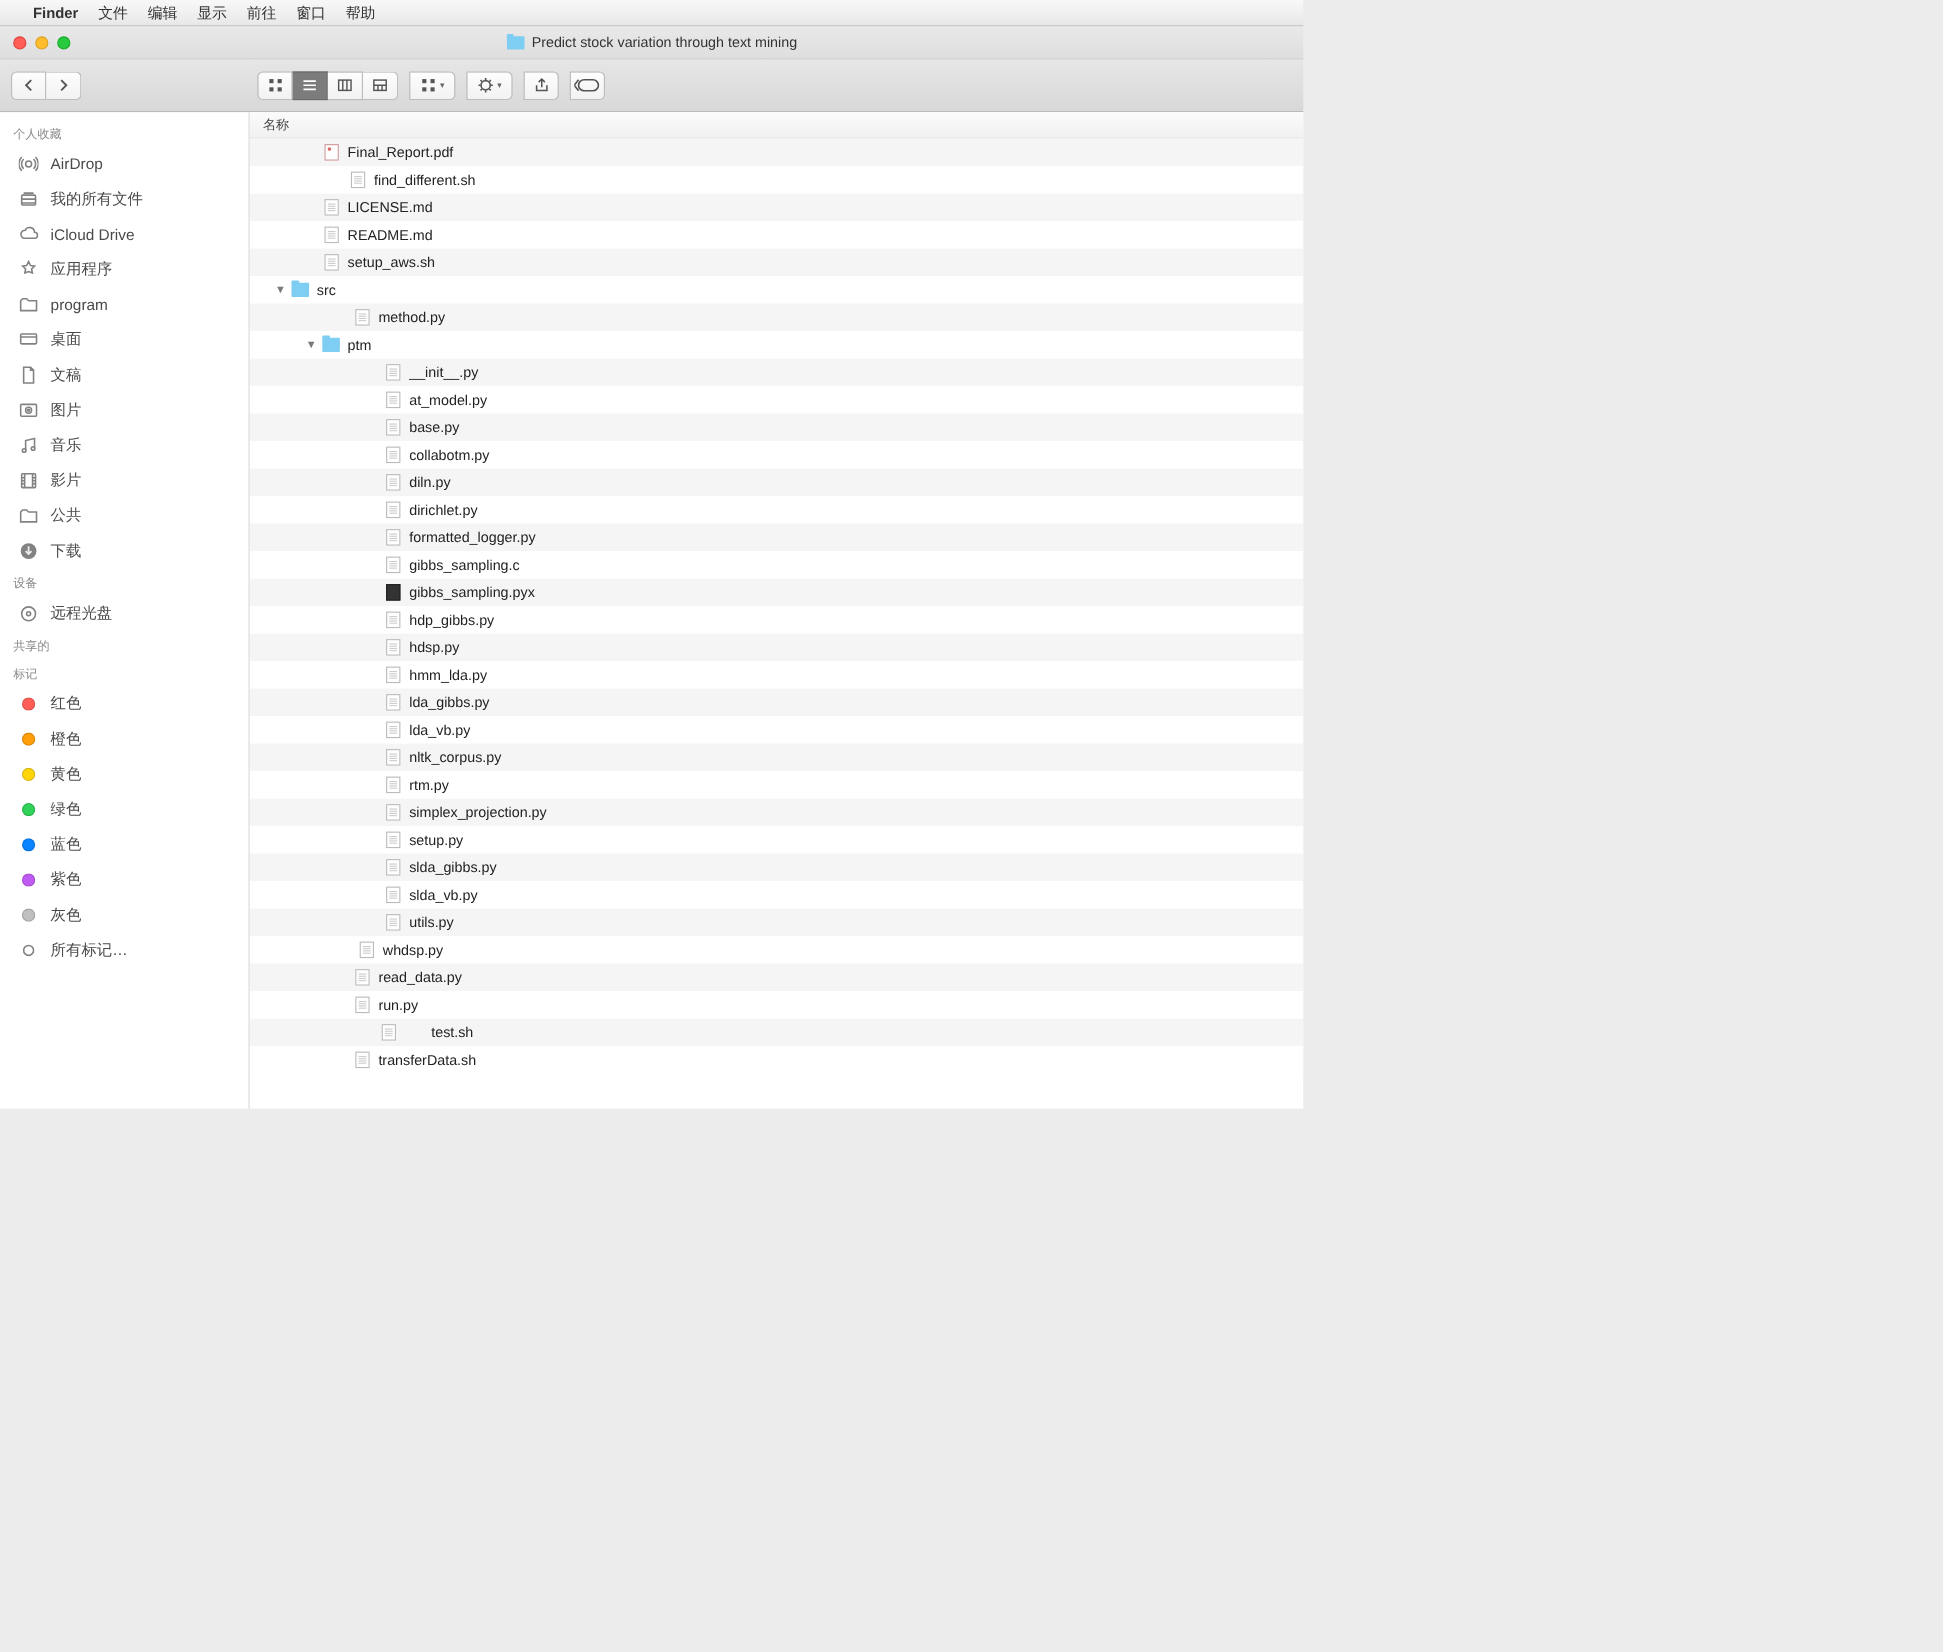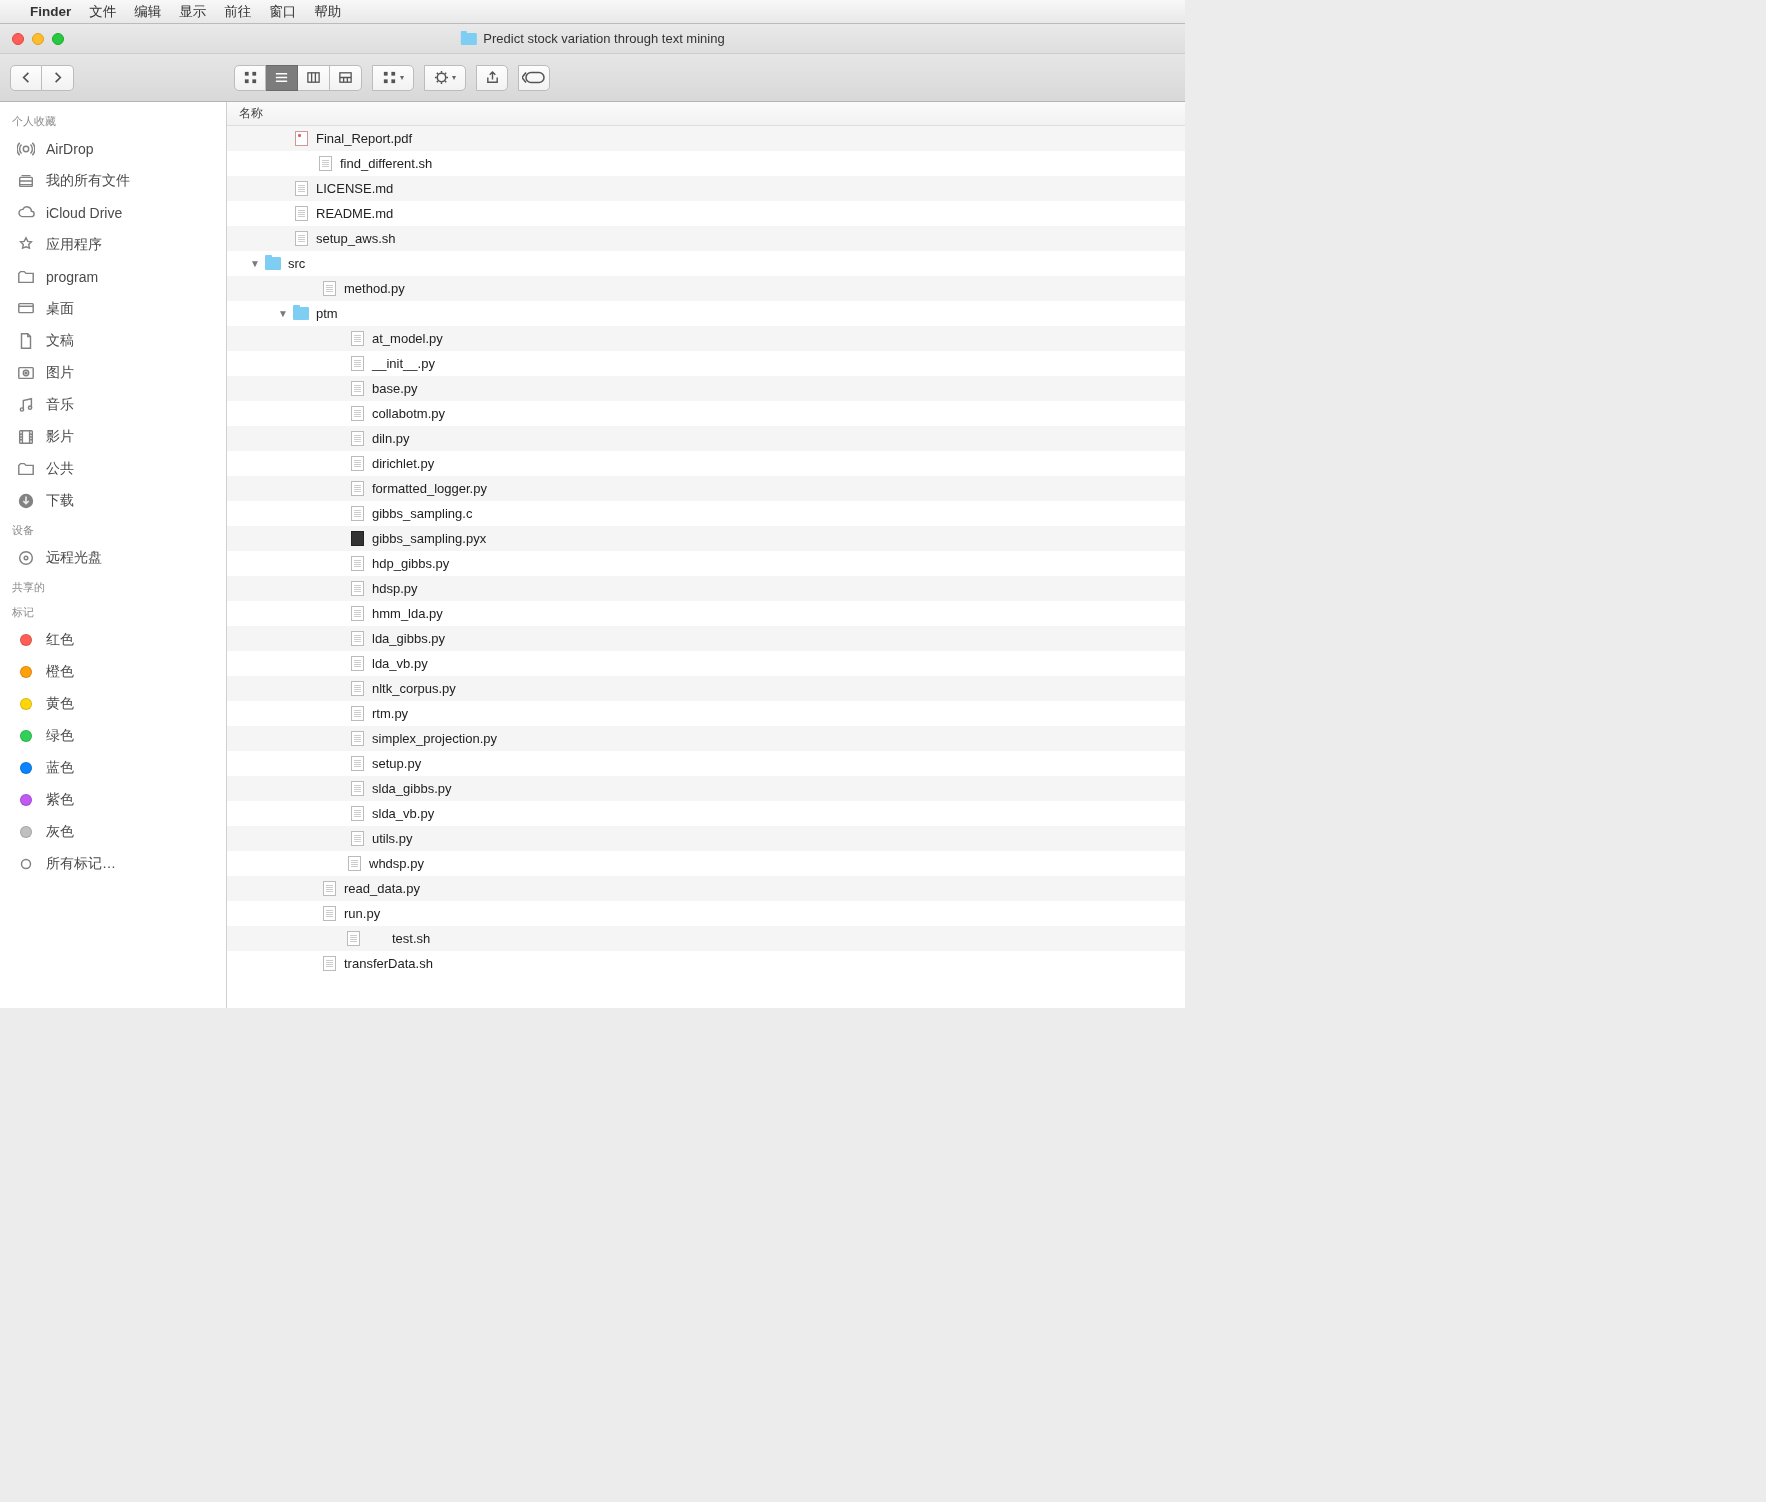--- a/index.html
+++ b/index.html
@@ -392,34 +392,34 @@
           <span class="file-ic">
             <div class="folder-ic"></div>
           </span>
           <span>ptm</span>
         </div>
         <div class="file-row" style="padding-left:104px;">
           <span class="disclosure"></span>
           <span class="file-ic">
             <div class="doc-ic"></div>
           </span>
+          <span>__init__.py</span>
+        </div>
+        <div class="file-row" style="padding-left:104px;">
+          <span class="disclosure"></span>
+          <span class="file-ic">
+            <div class="doc-ic"></div>
+          </span>
           <span>at_model.py</span>
         </div>
         <div class="file-row" style="padding-left:104px;">
           <span class="disclosure"></span>
           <span class="file-ic">
             <div class="doc-ic"></div>
           </span>
-          <span>__init__.py</span>
-        </div>
-        <div class="file-row" style="padding-left:104px;">
-          <span class="disclosure"></span>
-          <span class="file-ic">
-            <div class="doc-ic"></div>
-          </span>
           <span>base.py</span>
         </div>
         <div class="file-row" style="padding-left:104px;">
           <span class="disclosure"></span>
           <span class="file-ic">
             <div class="doc-ic"></div>
           </span>
           <span>collabotm.py</span>
         </div>
         <div class="file-row" style="padding-left:104px;">
@@ -534,21 +534,21 @@
           </span>
           <span>slda_vb.py</span>
         </div>
         <div class="file-row" style="padding-left:104px;">
           <span class="disclosure"></span>
           <span class="file-ic">
             <div class="doc-ic"></div>
           </span>
           <span>utils.py</span>
         </div>
-        <div class="file-row" style="padding-left:80px;margin-left:21px;">
+        <div class="file-row" style="padding-left:80px;">
           <span class="disclosure"></span>
           <span class="file-ic">
             <div class="doc-ic"></div>
           </span>
           <span>whdsp.py</span>
         </div>
         <div class="file-row" style="padding-left:76px;">
           <span class="disclosure"></span>
           <span class="file-ic">
             <div class="doc-ic"></div>

